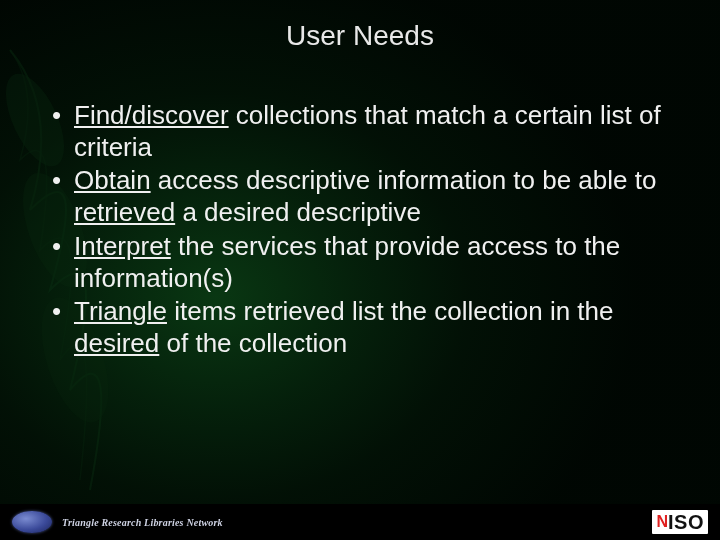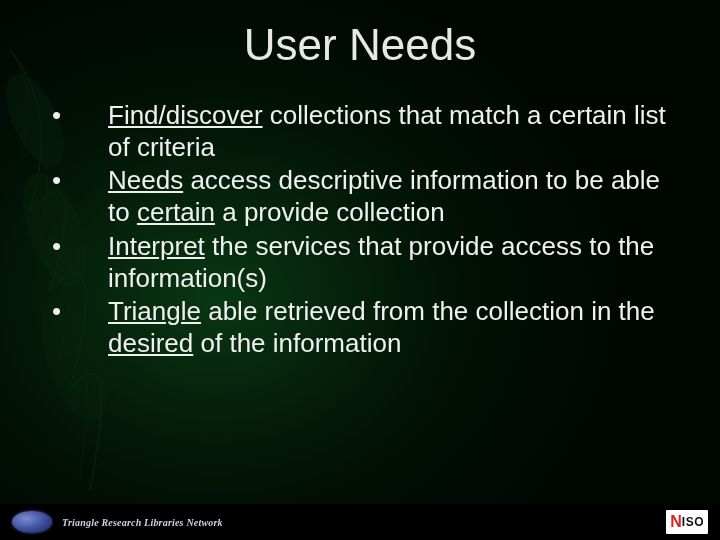--- a/index.html
+++ b/index.html
@@ -28,21 +28,21 @@
     opacity: 0.5;
     pointer-events: none;
   }
   .title {
     position: absolute;
     top: 20px;
     left: 0;
     width: 720px;
     text-align: center;
     color: #e8e8e8;
-    font-size: 44px;
+    font-size: 28px;
     font-weight: 400;
   }
   .content {
     position: absolute;
     top: 100px;
     left: 48px;
     width: 620px;
     color: #f0f0f0;
     font-size: 26px;
     line-height: 1.22;
@@ -52,21 +52,20 @@
     margin-bottom: 2px;
   }
   .bullet .dot {
     width: 26px;
     flex-shrink: 0;
     text-align: left;
     padding-left: 4px;
   }
   .bullet .txt {
     flex: 1;
-    margin-left: 34px;
   }
   .u { text-decoration: underline; }
   .footer {
     position: absolute;
     left: 0;
     bottom: 0;
     width: 720px;
     height: 36px;
     background: #000;
     display: flex;
@@ -105,21 +104,21 @@
   }
   .niso-n {
     color: #e02020;
     font-weight: bold;
     font-size: 16px;
     font-family: Arial, sans-serif;
   }
   .niso-iso {
     color: #111;
     font-weight: bold;
-    font-size: 12px;
+    font-size: 20px;
     font-family: Arial, sans-serif;
     letter-spacing: 0.5px;
   }
 </style>
 </head>
 <body>
 
 <div class="slide">
 
   <svg class="leaf-deco" viewBox="0 0 140 480" preserveAspectRatio="none">
@@ -132,29 +131,29 @@
 
   <div class="title">User Needs</div>
 
   <div class="content">
       <div class="bullet">
         <div class="dot">•</div>
         <div class="txt"><span class="u">Find/discover</span><span> collections that match a certain list of criteria</span></div>
       </div>
       <div class="bullet">
         <div class="dot">•</div>
-        <div class="txt"><span class="u">Needs</span><span> access descriptive information to be able to </span><span class="u">certain</span><span> a provide collection</span></div>
+        <div class="txt"><span class="u">Obtain</span><span> access descriptive information to be able to </span><span class="u">retrieved</span><span> a desired descriptive</span></div>
       </div>
       <div class="bullet">
         <div class="dot">•</div>
         <div class="txt"><span class="u">Interpret</span><span> the services that provide access to the information(s)</span></div>
       </div>
       <div class="bullet">
         <div class="dot">•</div>
-        <div class="txt"><span class="u">Triangle</span><span> able retrieved from the collection in the </span><span class="u">desired</span><span> of the information</span></div>
+        <div class="txt"><span class="u">Triangle</span><span> items retrieved list the collection in the </span><span class="u">desired</span><span> of the collection</span></div>
       </div>
     </div>
 
   <div class="footer">
     <div class="trln">
       <div class="trln-oval"></div>
       <div class="trln-text">Triangle Research Libraries Network</div>
     </div>
     <div class="niso">
       <span class="niso-n">N</span>

